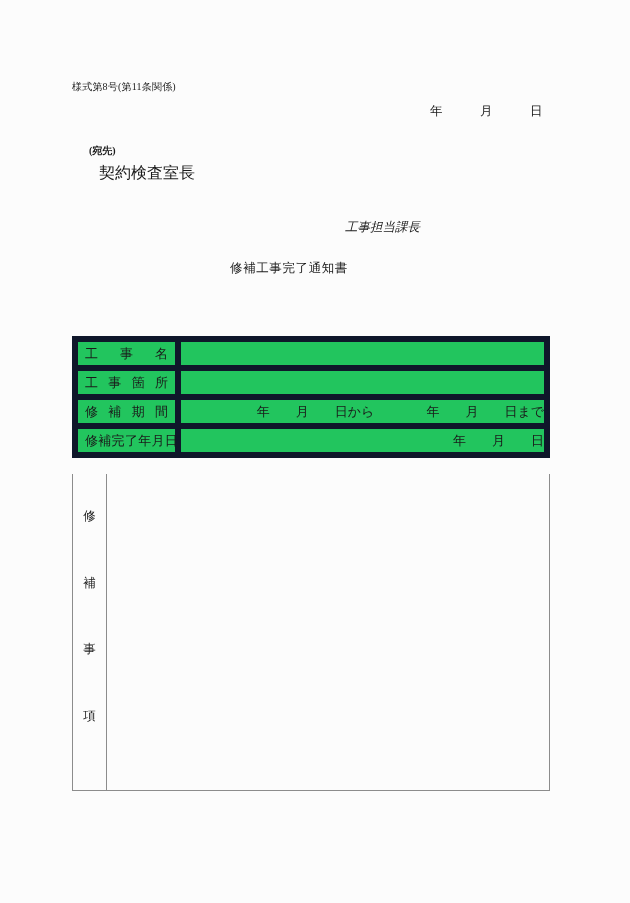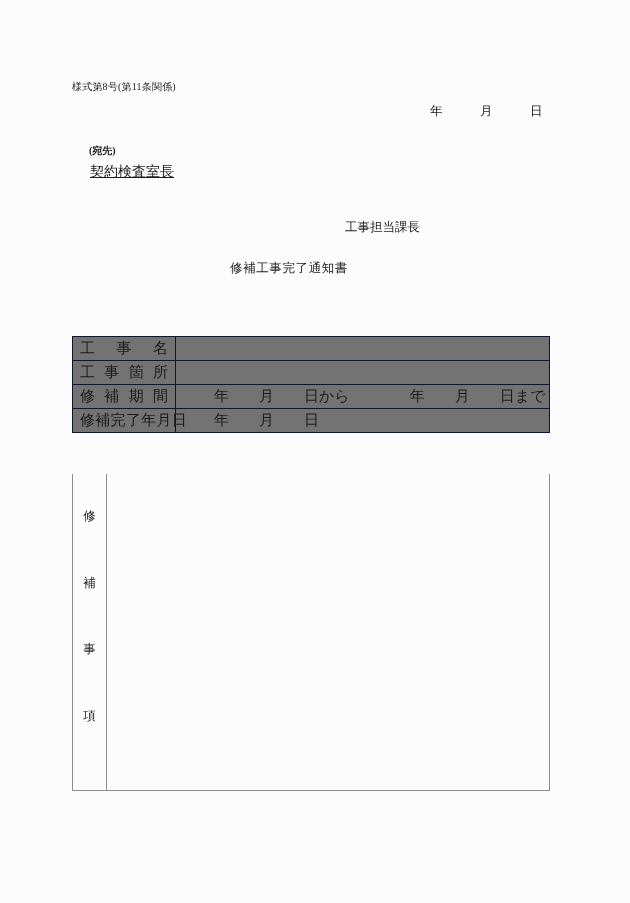--- a/index.html
+++ b/index.html
@@ -39,32 +39,32 @@
   .addr-label {
     position: absolute;
     left: 89px;
     top: 144px;
     font-size: 10px;
     white-space: nowrap;
     font-weight: bold;
   }
   .addr-name {
     position: absolute;
-    left: 90px;
+    left: 99px;
     top: 163px;
-    font-size: 14px;
-    white-space: nowrap;
-    text-decoration: underline;
+    font-size: 16px;
+    white-space: nowrap;
   }
   .sender {
     position: absolute;
     left: 345px;
     top: 219px;
     font-size: 12.5px;
     white-space: nowrap;
+    font-style: italic;
   }
   .doc-title {
     position: absolute;
     left: 0;
     right: 0;
     top: 260px;
     text-align: center;
     font-size: 12.5px;
     letter-spacing: 0.6px;
     padding-right: 52px;
@@ -81,42 +81,43 @@
   
   .form-table {
     position: absolute;
     left: 72px;
     top: 336px;
     width: 478px;
     border-collapse: collapse;
     table-layout: fixed;
   }
   .form-table td {
-    border: 1px solid #0f172a;
+    border: 6px solid #0f172a;
     height: 23px;
-    font-size: 15px;
+    font-size: 13px;
     padding: 0;
     vertical-align: middle;
-    background: #737373;
+    background: #22c55e;
   }
   td.label-cell {
     width: 103px;
     text-align: justify;
     text-align-last: justify;
     padding: 0 7px;
     box-sizing: border-box;
     white-space: nowrap;
   }
   td.label-cell.tight {
     text-align: right;
     text-align-last: center;
     letter-spacing: 0.3px;
   }
   td.value-cell {
     padding-left: 8px;
+    text-align: right;
   }
   td.value-cell .inline {
     white-space: pre;
   }
 
   
   .remarks-wrap {
     position: absolute;
     left: 72px;
     top: 474px;

